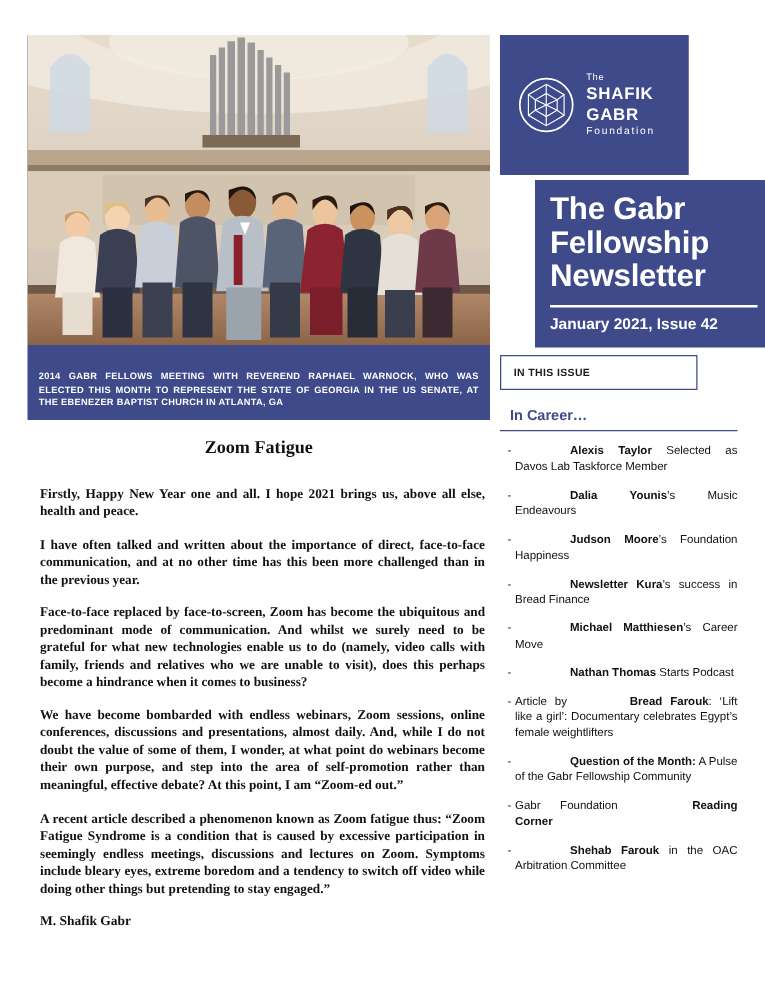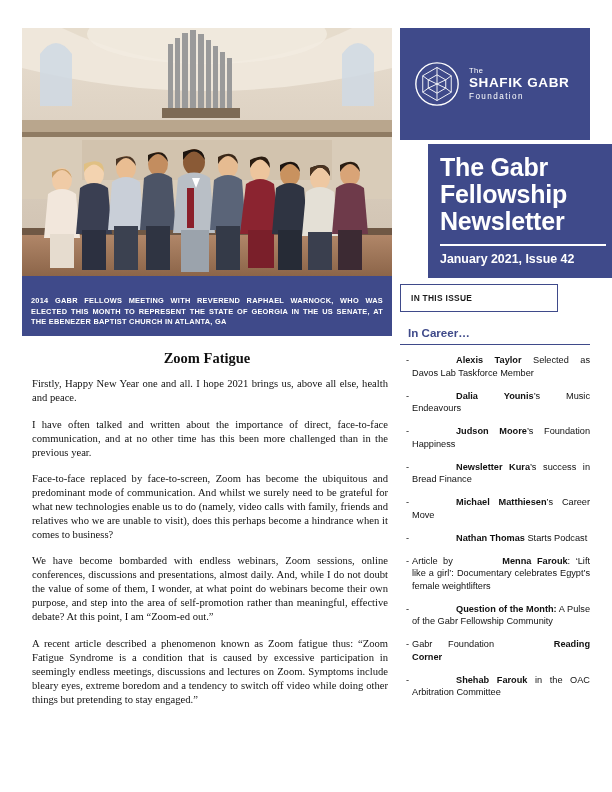--- a/index.html
+++ b/index.html
@@ -46,23 +46,24 @@
 
   .article-title {
     margin-top: 14px;
     text-align: center;
     font-family: "Liberation Serif", serif;
     font-size: 14.5px;
     font-weight: bold;
     color: #111;
   }
   .body-col {
-    margin-top: 10px;
+    margin-top: 22px;
     width: 370px;
     padding: 0 4px 0 10px;
+    font-weight: bold;
   }
   .body-col p {
     margin: 0 0 12.5px 0;
     font-family: "Liberation Serif", serif;
     font-size: 10.6px;
     line-height: 1.32;
     text-align: justify;
     color: #111;
   }
   .signature {
@@ -75,21 +76,21 @@
   }
 
   
   .right-col {
     position: absolute;
     left: 400px; top: 28px;
     width: 190px;
   }
   .logo-box {
     position: relative;
-    width: 190px; height: 112px;
+    width: 151px; height: 112px;
     background: #3f4a8a;
     overflow: hidden;
   }
   .logo-inner {
     position: absolute;
     left: 0; top: 0; right: 0; bottom: 0;
     display: flex;
     align-items: center;
     justify-content: flex-start;
     padding-left: 14px;
@@ -310,20 +311,21 @@
     <div class="article-title">Zoom Fatigue</div>
 
     <div class="body-col">
       <p>Firstly, Happy New Year one and all. I hope 2021 brings us, above all else, health and peace.</p>
       <p>I have often talked and written about the importance of direct, face-to-face communication, and at no other time has this been more challenged than in the previous year.</p>
       <p>Face-to-face replaced by face-to-screen, Zoom has become the ubiquitous and predominant mode of communication. And whilst we surely need to be grateful for what new technologies enable us to do (namely, video calls with family, friends and relatives who we are unable to visit), does this perhaps become a hindrance when it comes to business?</p>
       <p>We have become bombarded with endless webinars, Zoom sessions, online conferences, discussions and presentations, almost daily. And, while I do not doubt the value of some of them, I wonder, at what point do webinars become their own purpose, and step into the area of self-promotion rather than meaningful, effective debate? At this point, I am “Zoom-ed out.”</p>
       <p>A recent article described a phenomenon known as Zoom fatigue thus: “Zoom Fatigue Syndrome is a condition that is caused by excessive participation in seemingly endless meetings, discussions and lectures on Zoom. Symptoms include bleary eyes, extreme boredom and a tendency to switch off video while doing other things but pretending to stay engaged.”</p>
     </div>
 
+    <div class="signature">M. Shafik Gabr</div>
   </div>
 
   <div class="right-col">
 
     <div class="logo-box">
       <div class="logo-inner">
         <svg class="logo-mark" viewBox="0 0 100 100">
           <circle cx="50" cy="50" r="46" fill="none" stroke="#ffffff" stroke-width="3"></circle>
           <g fill="none" stroke="#ffffff" stroke-width="2">
             <polygon points="50,14 81,32 81,68 50,86 19,68 19,32"></polygon>
@@ -380,21 +382,21 @@
       <div class="brief-item">
         <span class="brief-dash">-</span>
         <span class="brief-text"><b>Michael Matthiesen</b><span>’s Career Move</span></span>
       </div>
       <div class="brief-item">
         <span class="brief-dash">-</span>
         <span class="brief-text"><b>Nathan Thomas</b><span> Starts Podcast</span></span>
       </div>
       <div class="brief-item">
         <span class="brief-dash">-</span>
-        <span class="brief-text"><span>Article by </span><b>Menna Farouk</b><span>: ‘Lift like a girl’: Documentary celebrates Egypt’s female weightlifters</span></span>
+        <span class="brief-text"><span>Article by </span><b>Bread Farouk</b><span>: ‘Lift like a girl’: Documentary celebrates Egypt’s female weightlifters</span></span>
       </div>
       <div class="brief-item">
         <span class="brief-dash">-</span>
         <span class="brief-text"><b>Question of the Month:</b><span> A Pulse of the Gabr Fellowship Community</span></span>
       </div>
       <div class="brief-item">
         <span class="brief-dash">-</span>
         <span class="brief-text"><span>Gabr Foundation </span><b>Reading Corner</b></span>
       </div>
       <div class="brief-item">

